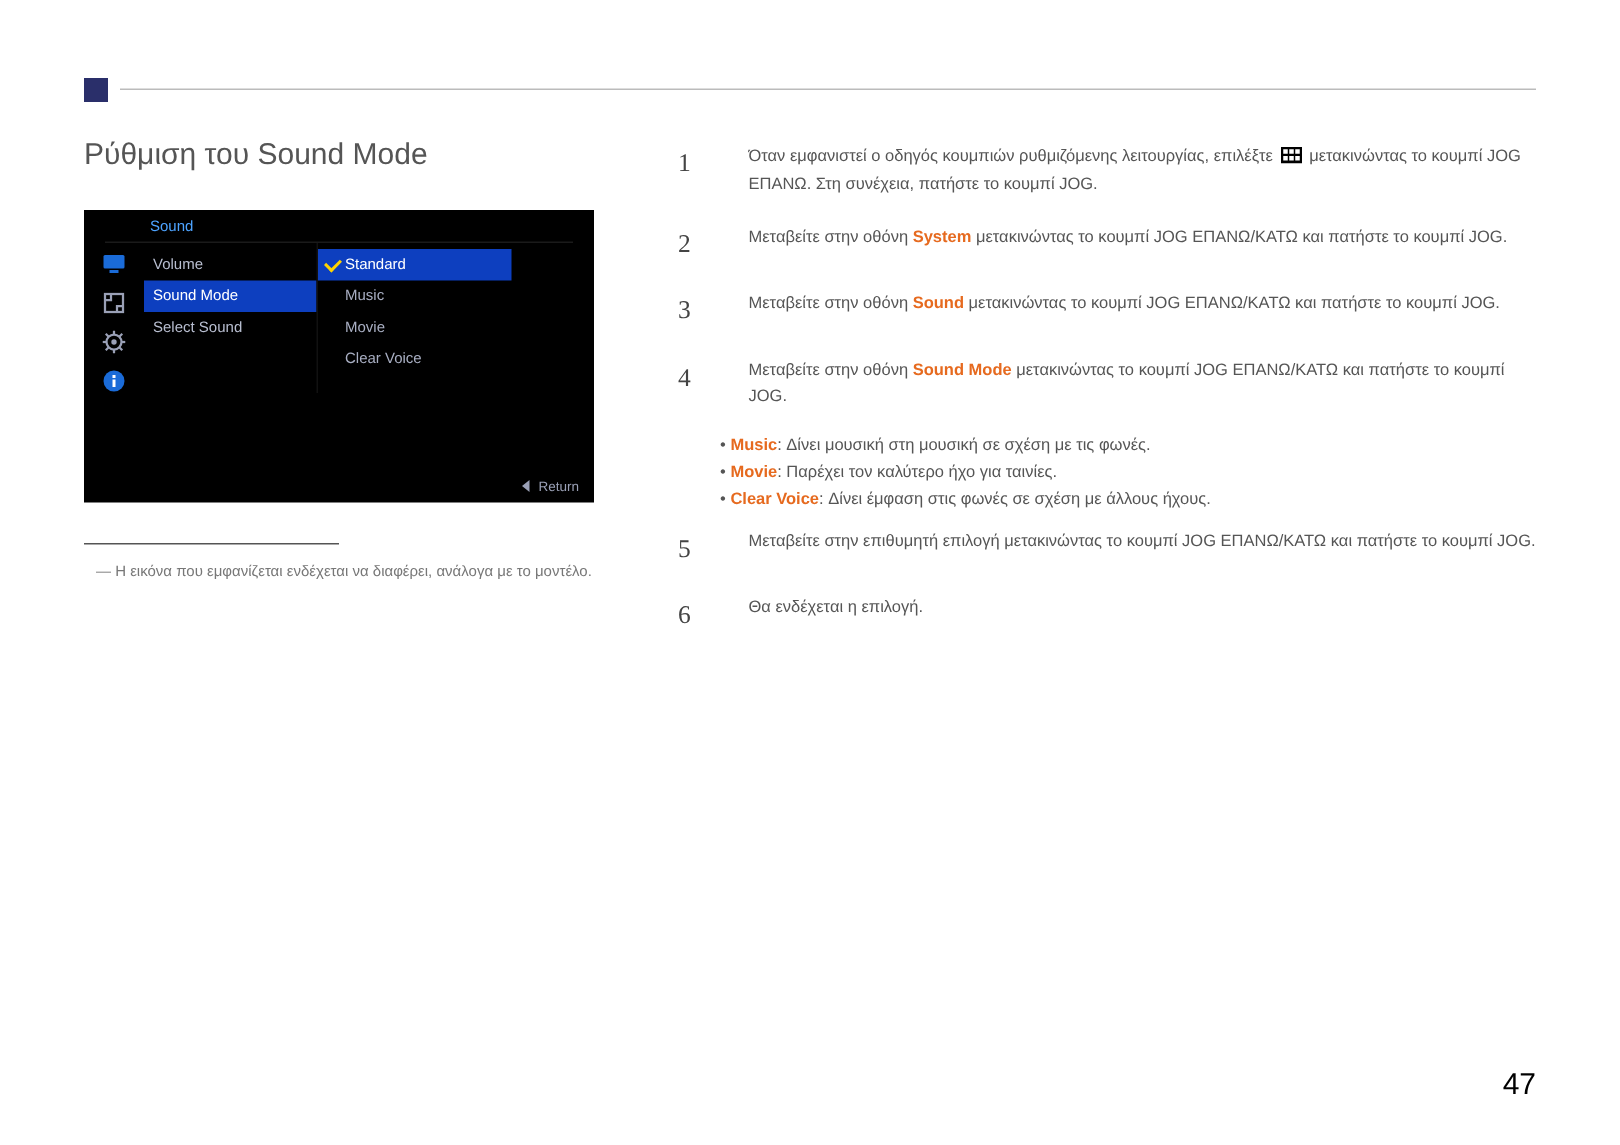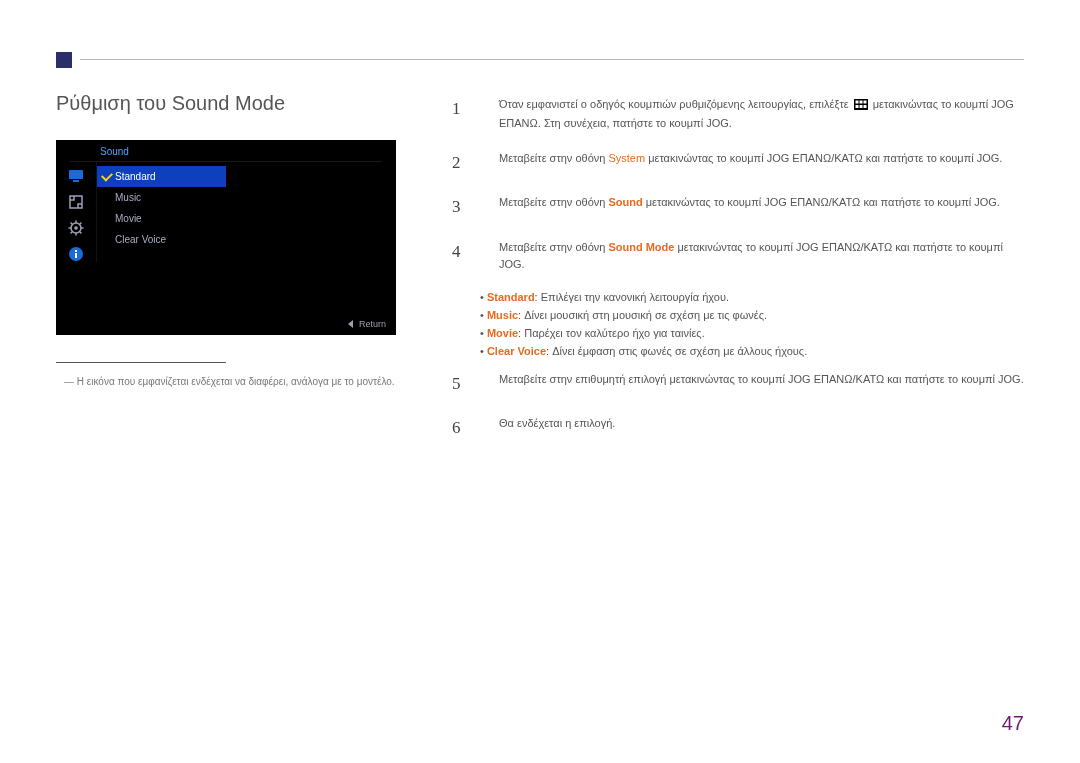--- a/index.html
+++ b/index.html
@@ -157,41 +157,41 @@
   }
   .step .num {
     font-size: 17px;
     font-weight: 400;
     color: #444;
     width: 12px;
     flex-shrink: 0;
     font-family: Georgia, "Times New Roman", serif;
   }
   .step .txt { flex: 1; margin-left: 19px; }
-  .sys { color: #e66a1f; font-weight: 400; }
+  .sys { color: #e66a1f; font-weight: 700; }
   .soundw { color: #e66a1f; font-weight: 700; }
   .strong { font-weight: 700; }
   .bullets {
     margin: 6px 0 14px 28px;
     font-size: 11px;
     color: #555;
   }
   .bullets li { list-style: none; margin-bottom: 6px; }
   .bullets li::before { content: "• "; color: #555; }
   .menu-icon-inline {
     display: inline-block;
     vertical-align: -2px;
     margin: 0 2px;
   }
   .page-number {
     position: absolute;
     right: 56px;
     bottom: 28px;
     font-size: 20px;
-    color: #701a75;
+    color: #000000;
     font-weight: 300;
   }
 </style>
 </head>
 <body>
 
 <div class="top-square"></div>
 <div class="top-line"></div>
 
 <div class="title-area">
@@ -232,20 +232,25 @@
           </svg>
       </span>
       <span class="ic ic-info">
         <svg width="16" height="16" viewBox="0 0 16 16">
             <circle cx="8" cy="8" r="7" fill="#1a6bd8"></circle>
             <rect x="7" y="7" width="2" height="5" fill="#fff"></rect>
             <rect x="7" y="4" width="2" height="2" fill="#fff"></rect>
           </svg>
       </span>
     </div>
+    <div class="osd-left">
+      <div class="row">Volume</div>
+      <div class="row sel">Sound Mode</div>
+      <div class="row">Select Sound</div>
+    </div>
     <div class="osd-right">
       <div class="row sel">Standard</div>
       <div class="row">Music</div>
       <div class="row">Movie</div>
       <div class="row">Clear Voice</div>
     </div>
   </div>
   <div class="osd-footer">
     <span class="tri"></span>
     <span>Return</span>
@@ -291,21 +296,20 @@
   </div>
 
   <div class="step">
     <div class="num">4</div>
     <div class="txt">
       <span>Μεταβείτε στην οθόνη </span><span class="soundw">Sound Mode</span><span> μετακινώντας το κουμπί JOG ΕΠΑΝΩ/ΚΑΤΩ και πατήστε το κουμπί JOG.</span>
     </div>
   </div>
 
   <ul class="bullets">
-    <li><span class="soundw strong">Standard</span><span>: Επιλέγει την κανονική λειτουργία ήχου.</span></li>
     <li><span class="soundw strong">Music</span><span>: Δίνει μουσική στη μουσική σε σχέση με τις φωνές.</span></li>
     <li><span class="soundw strong">Movie</span><span>: Παρέχει τον καλύτερο ήχο για ταινίες.</span></li>
     <li><span class="soundw strong">Clear Voice</span><span>: Δίνει έμφαση στις φωνές σε σχέση με άλλους ήχους.</span></li>
   </ul>
 
   <div class="step">
     <div class="num">5</div>
     <div class="txt">Μεταβείτε στην επιθυμητή επιλογή μετακινώντας το κουμπί JOG ΕΠΑΝΩ/ΚΑΤΩ και πατήστε το κουμπί JOG.</div>
   </div>
 

